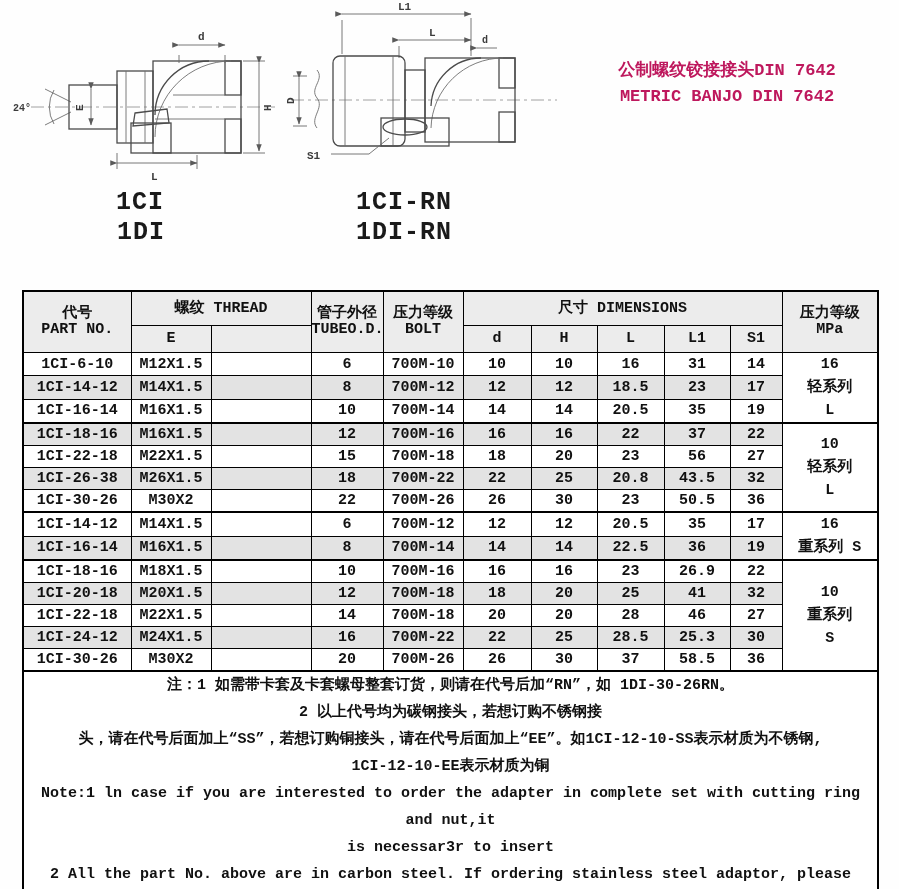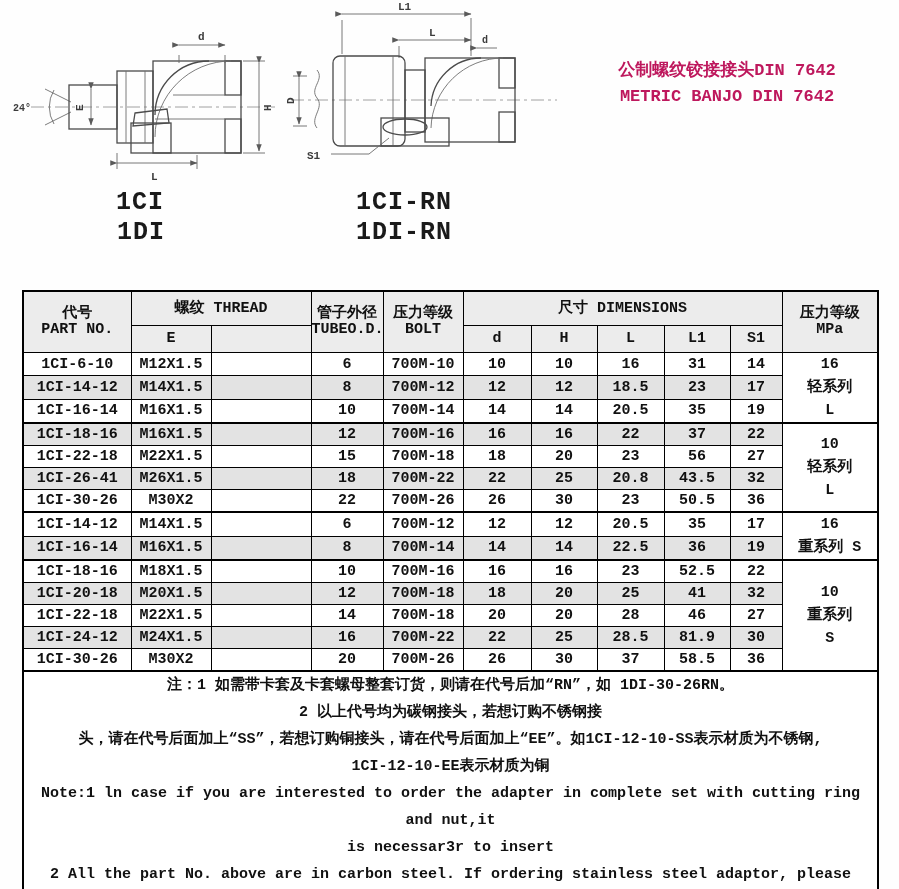--- a/index.html
+++ b/index.html
@@ -246,21 +246,21 @@
           <td></td>
           <td>15</td>
           <td>700M-18</td>
           <td>18</td>
           <td>20</td>
           <td>23</td>
           <td>56</td>
           <td>27</td>
         </tr>
         <tr class="shaded">
-          <td>1CI-26-41</td>
+          <td>1CI-26-38</td>
           <td>M26X1.5</td>
           <td></td>
           <td>18</td>
           <td>700M-22</td>
           <td>22</td>
           <td>25</td>
           <td>20.8</td>
           <td>43.5</td>
           <td>32</td>
         </tr>
@@ -304,21 +304,21 @@
         </tr>
         <tr class="gstart">
           <td>1CI-18-16</td>
           <td>M18X1.5</td>
           <td></td>
           <td>10</td>
           <td>700M-16</td>
           <td>16</td>
           <td>16</td>
           <td>23</td>
-          <td>52.5</td>
+          <td>26.9</td>
           <td>22</td>
           <td rowspan="5" class="mpa">10
 重系列
 S</td>
         </tr>
         <tr class="shaded">
           <td>1CI-20-18</td>
           <td>M20X1.5</td>
           <td></td>
           <td>12</td>
@@ -343,21 +343,21 @@
         </tr>
         <tr class="shaded">
           <td>1CI-24-12</td>
           <td>M24X1.5</td>
           <td></td>
           <td>16</td>
           <td>700M-22</td>
           <td>22</td>
           <td>25</td>
           <td>28.5</td>
-          <td>81.9</td>
+          <td>25.3</td>
           <td>30</td>
         </tr>
         <tr>
           <td>1CI-30-26</td>
           <td>M30X2</td>
           <td></td>
           <td>20</td>
           <td>700M-26</td>
           <td>26</td>
           <td>30</td>

